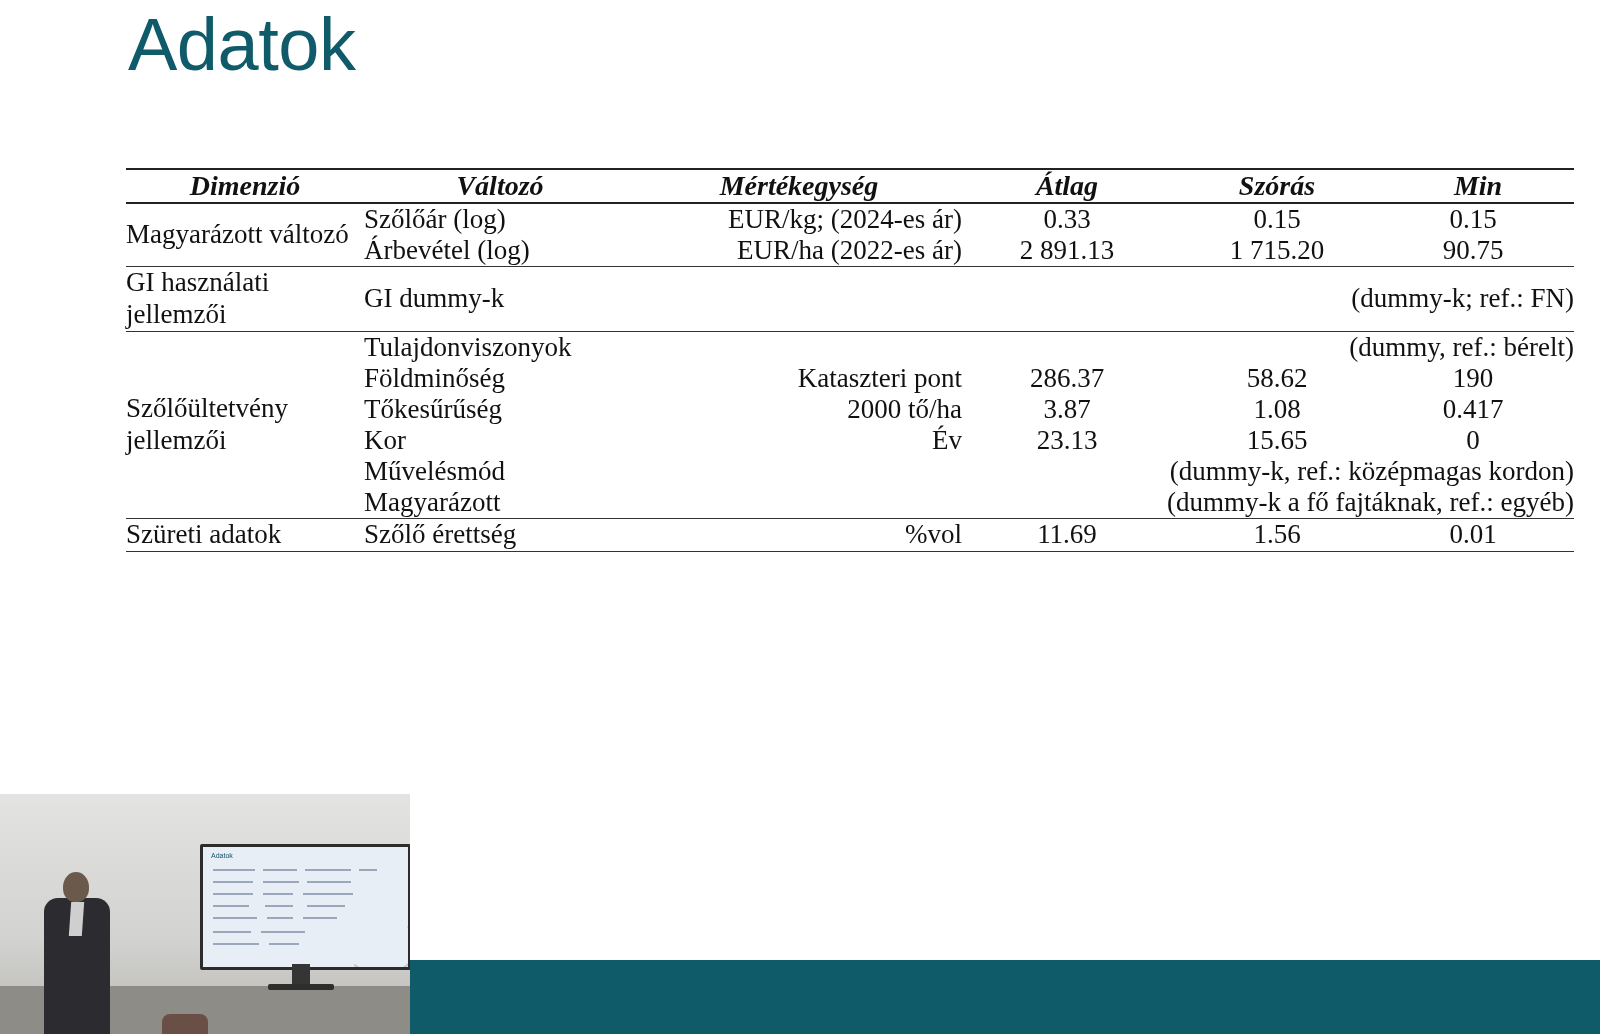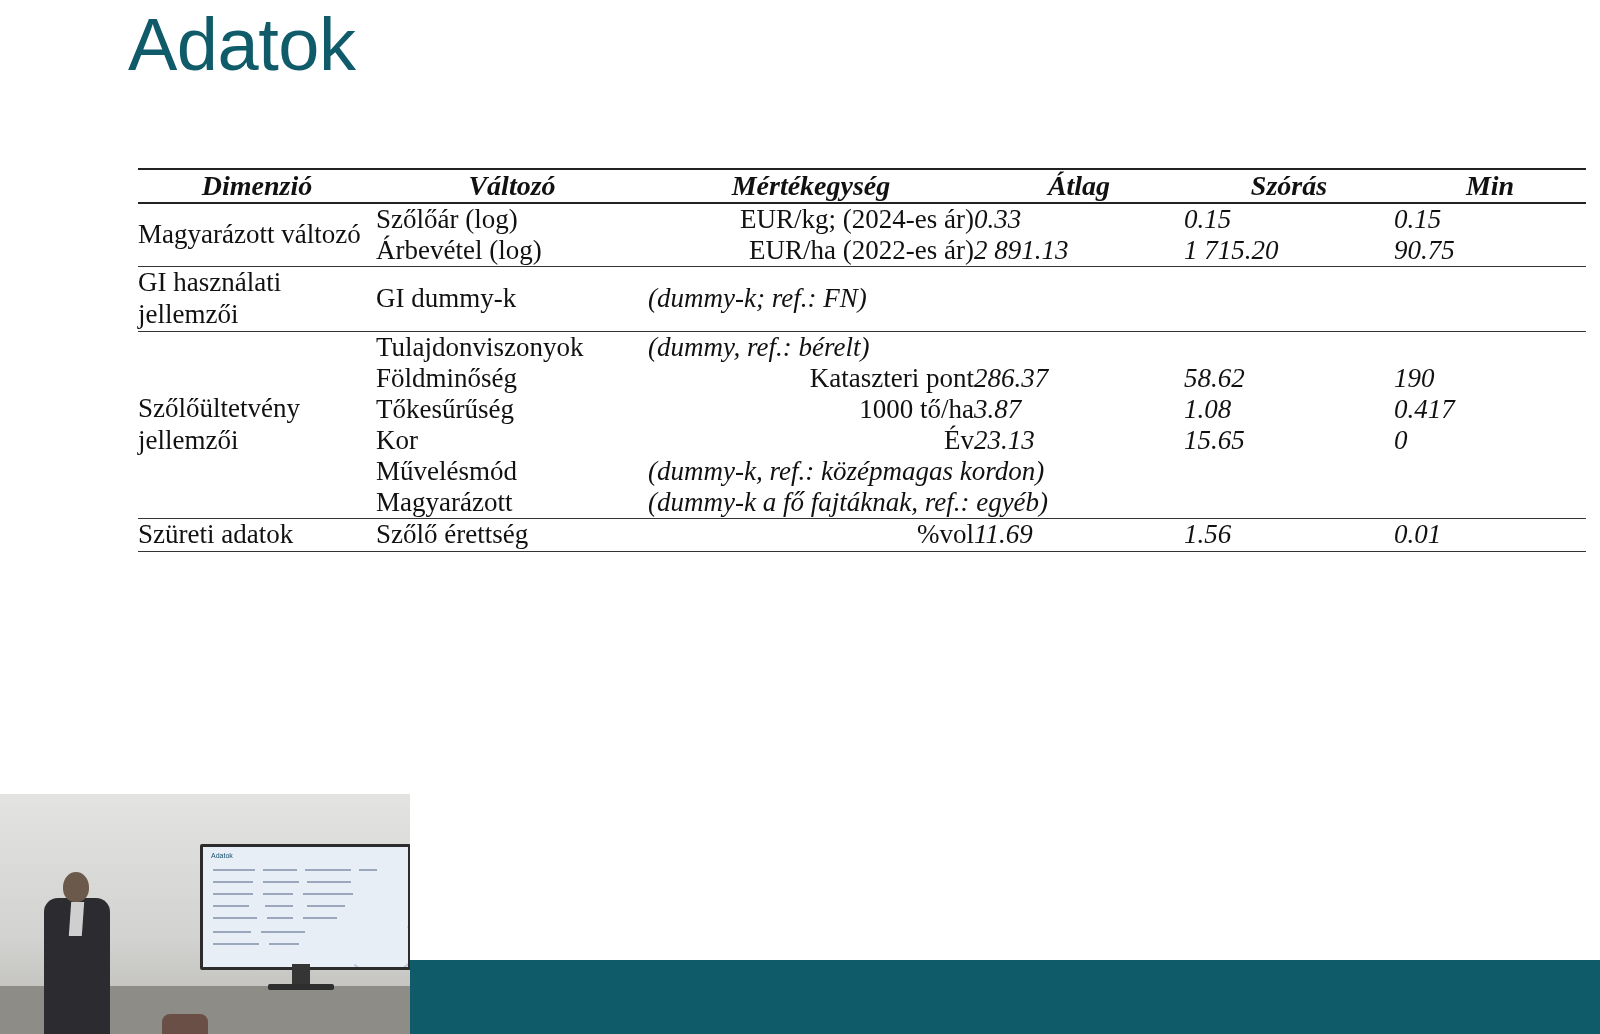--- a/index.html
+++ b/index.html
@@ -25,21 +25,21 @@
     font-size: 74px;
     font-weight: 400;
     letter-spacing: -0.5px;
     color: #0f5b6a;
     line-height: 1.05;
   }
 
   
   .table-wrap {
     position: absolute;
-    left: 138px;
+    left: 126px;
     top: 168px;
     width: 1448px;
   }
   table.data-table {
     border-collapse: collapse;
     width: 100%;
     font-size: 27px;
   }
   table.data-table th,
   table.data-table td {
@@ -80,30 +80,28 @@
   }
   td.var {
     text-align: left;
     padding-left: 36px;
     margin-top: 28px;
   }
   td.unit {
     text-align: right;
   }
   td.num {
-    text-align: left;
+    text-align: center;
     padding-right: 28px;
-    font-style: italic;
   }
   td.num.min {
     padding-right: 10px;
   }
   td.wide {
-    text-align: left;
-    font-style: italic;
+    text-align: right;
   }
 
   tr.group-start td {
     border-top: 1.6px solid #333;
   }
   tr.last-row td {
     border-bottom: 1.6px solid #333;
   }
 
   .block-cell {
@@ -286,21 +284,21 @@
       </tr>
       <tr>
         <td class="var">Földminőség</td>
         <td class="unit">Kataszteri pont</td>
         <td class="num">286.37</td>
         <td class="num">58.62</td>
         <td class="num min">190</td>
       </tr>
       <tr>
         <td class="var">Tőkesűrűség</td>
-        <td class="unit">1000 tő/ha</td>
+        <td class="unit">2000 tő/ha</td>
         <td class="num">3.87</td>
         <td class="num">1.08</td>
         <td class="num min">0.417</td>
       </tr>
       <tr>
         <td class="var">Kor</td>
         <td class="unit">Év</td>
         <td class="num">23.13</td>
         <td class="num">15.65</td>
         <td class="num min">0</td>

